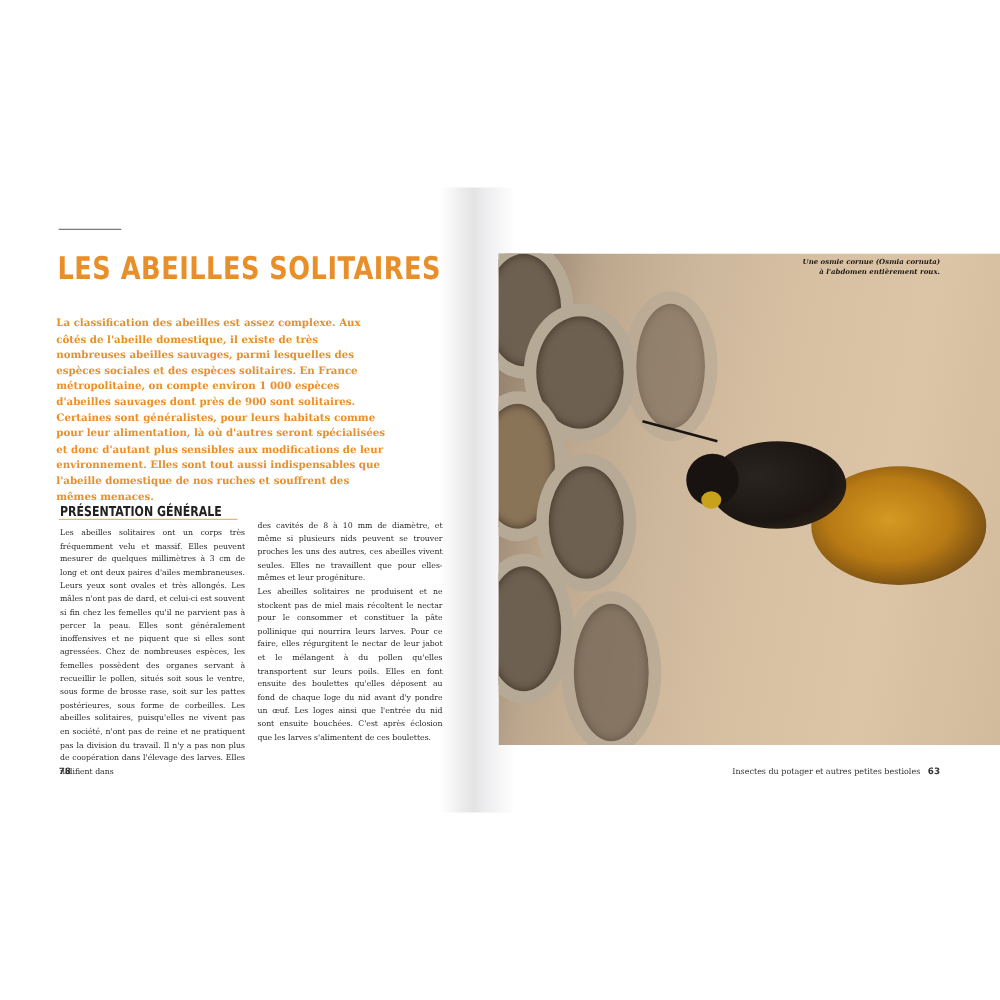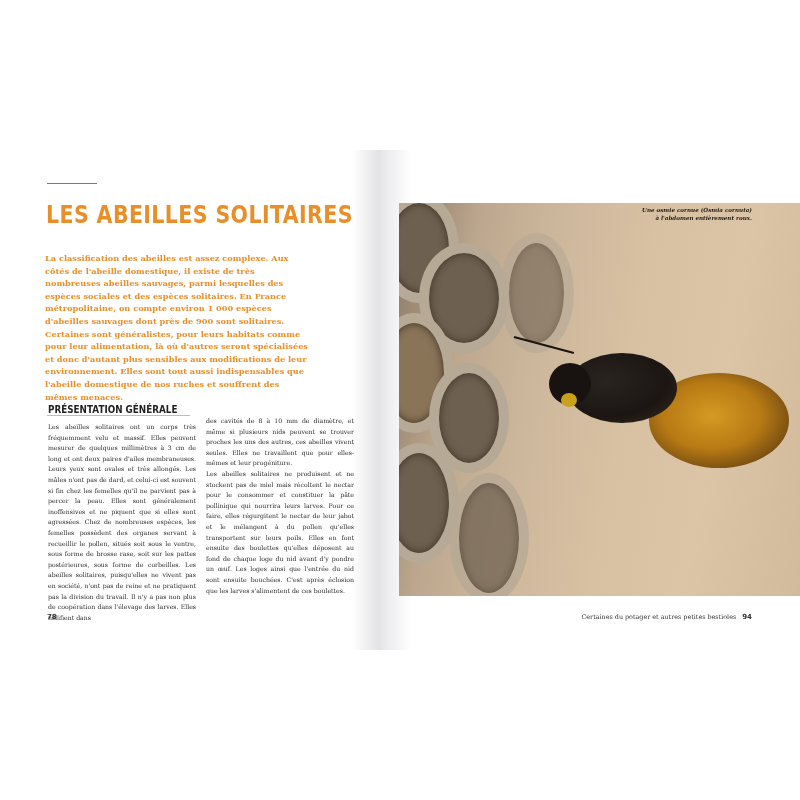--- a/index.html
+++ b/index.html
@@ -92,17 +92,17 @@
     <div class="antenna"></div>
     <div class="pollen"></div>
   </div>
 
   <div class="caption">
     <div>Une osmie cornue (Osmia cornuta)</div>
     <div>à l'abdomen entièrement roux.</div>
   </div>
 
   <div class="folio-right">
-    <span>Certaines du potager et autres petites bestioles</span>
-    <span class="num">94</span>
+    <span>Insectes du potager et autres petites bestioles</span>
+    <span class="num">63</span>
   </div>
 
 </div>
 
 </body></html>

